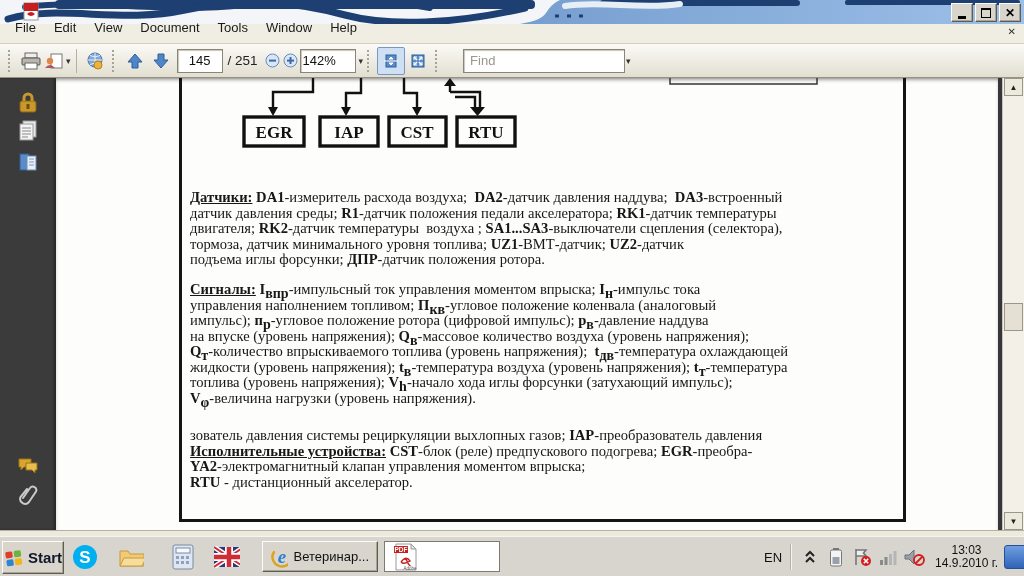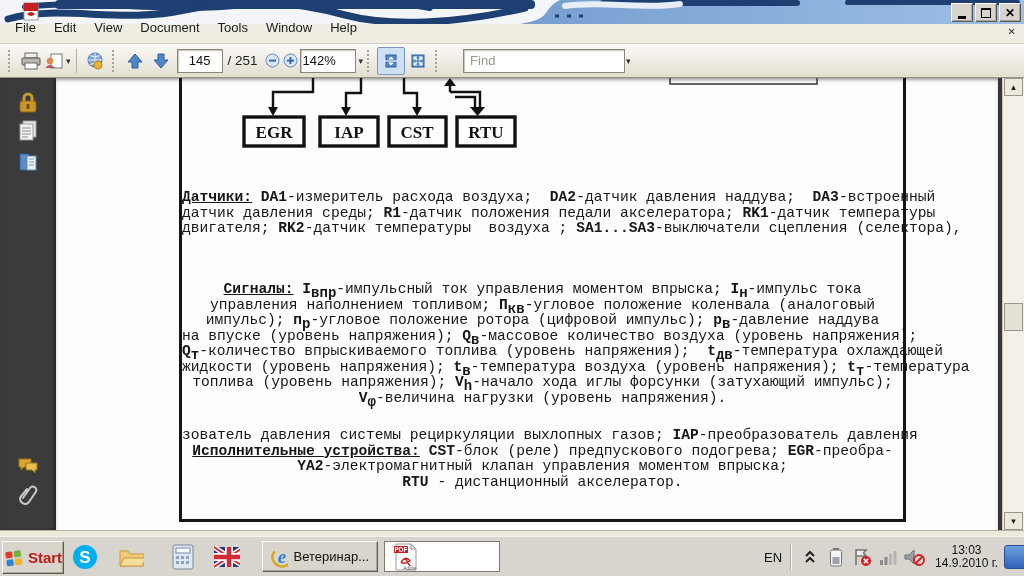--- a/index.html
+++ b/index.html
@@ -50,37 +50,37 @@
   .docedge{width:4px;height:452px;background:#35353b;flex:none;}
   .scrollbar{width:22px;height:452px;background:#f2f0e7;flex:none;position:relative;
     border-left:1px solid #c9c5b6;box-sizing:border-box;}
   .sbtn{position:absolute;left:1px;width:19px;height:18px;background:#ece9dd;border:1px solid #9a968a;
     box-sizing:border-box;display:flex;align-items:center;justify-content:center;font-size:8px;color:#222;}
   .sthumb{position:absolute;left:1px;top:225px;width:19px;height:28px;background:#e4e1d4;
     border:1px solid #9a968a;box-sizing:border-box;}
   
   .pageframe{position:absolute;left:123px;top:0;width:727px;height:444px;box-sizing:border-box;
     border-left:3px solid #151515;border-right:3px solid #151515;border-bottom:3px solid #151515;}
-  .para{position:absolute;left:0;width:100%;text-align:center;
-    font-family:Liberation Mono, monospace;font-size:14.6px;color:#171717;}
+  .para{position:absolute;left:8px;width:100%;
+    font-family:Liberation Serif, serif;font-size:14.6px;color:#171717;}
   .tline{height:15.5px;line-height:15.5px;white-space:pre;}
   .tline sub{font-size:14px;line-height:0;}
   .p1{top:112px;} .p2{top:204px;} .p3{top:350px;}
   .diagram{position:absolute;left:0;top:0;}
   .diagram text{font-family:"Liberation Serif",serif;font-weight:bold;font-size:17px;}
   
   .winbottom{position:absolute;left:0;top:530px;width:1024px;height:6px;background:#ece9dd;
     border-top:1px solid #b5b1a2;}
   
   .taskbar{position:absolute;left:0;top:536px;width:1024px;height:40px;background:#d8d5ce;
     border-top:1px solid #f5f4ef;}
   .startbtn{position:absolute;left:2px;top:4px;width:60px;height:31px;background:#d9d5cc;
     border:1px solid;border-color:#fdfcf8 #5f5c54 #5f5c54 #fdfcf8;box-shadow:inset -1px -1px 0 #a9a596;
     display:flex;align-items:center;justify-content:center;gap:4px;}
-  .startbtn span{font-weight:bold;font-size:15px;color:#b91c1c;}
+  .startbtn span{font-weight:bold;font-size:15px;color:#0f172a;}
   .qlicon{position:absolute;top:7px;width:26px;height:26px;display:flex;align-items:center;justify-content:center;}
   .taskbtn{position:absolute;top:4px;height:31px;box-sizing:border-box;display:flex;align-items:center;
     padding:0 8px;gap:6px;font-size:13px;color:#111;}
   .taskbtn.gray{background:#d9d5cc;border:1px solid;border-color:#fdfcf8 #5f5c54 #5f5c54 #fdfcf8;
     box-shadow:inset -1px -1px 0 #a9a596;}
   .taskbtn.white{background:#ffffff;border:1px solid #7e7a6e;}
   .tray{position:absolute;right:0;top:0;height:40px;display:flex;align-items:center;}
   .tray-lang{font-size:13px;color:#111;padding:0 8px;}
   .tray-divider{width:1px;height:26px;background:#b5b1a2;box-shadow:1px 0 0 #f5f4ef;margin-right:6px;}
   .trayicon{width:22px;height:22px;margin:0 2px;display:flex;align-items:center;justify-content:center;}
@@ -270,20 +270,22 @@
           <text x="92" y="60">EGR</text>
           <text x="167" y="60">IAP</text>
           <text x="235" y="60">CST</text>
           <text x="304" y="60">RTU</text>
         </g>
       </svg>
       <div class="para p1">
           <div class="tline"><u><b>Датчики:</b></u> <b>DA1</b>-измеритель расхода воздуха;  <b>DA2</b>-датчик давления наддува;  <b>DA3</b>-встроенный</div>
           <div class="tline">датчик давления среды; <b>R1</b>-датчик положения педали акселератора; <b>RK1</b>-датчик температуры</div>
           <div class="tline">двигателя; <b>RK2</b>-датчик температуры  воздуха ; <b>SA1...SA3</b>-выключатели сцепления (селектора),</div>
+          <div class="tline">тормоза, датчик минимального уровня топлива; <b>UZ1</b>-ВМТ-датчик; <b>UZ2</b>-датчик</div>
+          <div class="tline">подъема иглы форсунки; <b>ДПР</b>-датчик положения ротора.</div>
         </div>
       <div class="para p2">
           <div class="tline"><u><b>Сигналы:</b></u> <b>I<sub>впр</sub></b>-импульсный ток управления моментом впрыска; <b>I<sub>н</sub></b>-импульс тока</div>
           <div class="tline">управления наполнением топливом; <b>П<sub>кв</sub></b>-угловое положение коленвала (аналоговый</div>
           <div class="tline">импульс); <b>п<sub>р</sub></b>-угловое положение ротора (цифровой импульс); <b>р<sub>в</sub></b>-давление наддува</div>
           <div class="tline">на впуске (уровень напряжения); <b>Q<sub>в</sub></b>-массовое количество воздуха (уровень напряжения);</div>
           <div class="tline"><b>Q<sub>т</sub></b>-количество впрыскиваемого топлива (уровень напряжения);  <b>t<sub>дв</sub></b>-температура охлаждающей</div>
           <div class="tline">жидкости (уровень напряжения); <b>t<sub>в</sub></b>-температура воздуха (уровень напряжения); <b>t<sub>т</sub></b>-температура</div>
           <div class="tline">топлива (уровень напряжения); <b>V<sub>h</sub></b>-начало хода иглы форсунки (затухающий импульс);</div>
           <div class="tline"><b>V<sub>φ</sub></b>-величина нагрузки (уровень напряжения).</div>

